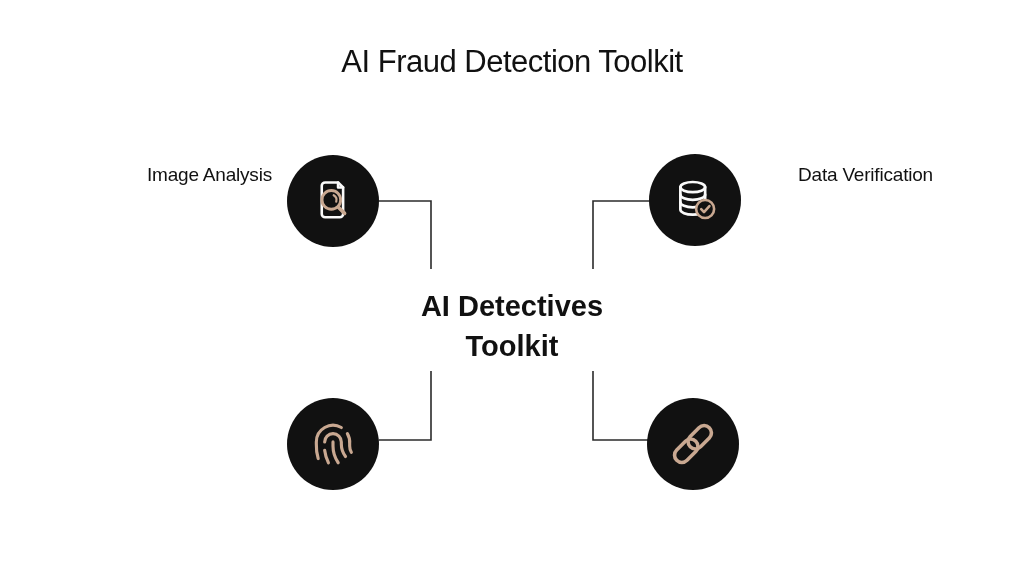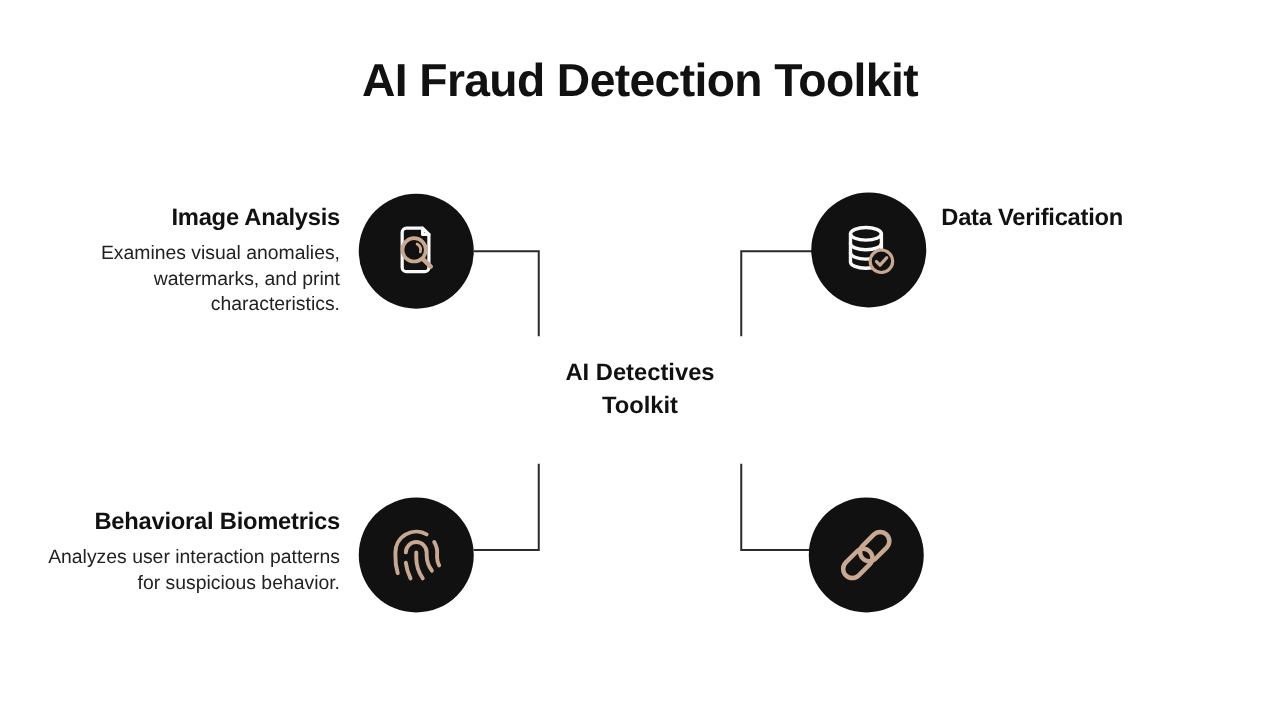--- a/index.html
+++ b/index.html
@@ -10,55 +10,55 @@
     position: relative;
     overflow: hidden;
     color: #1a1a1a;
   }
   .canvas { position: absolute; inset: 0; width: 1024px; height: 572px; }
 
   .page-title {
     position: absolute;
     top: 44px; left: 0; right: 0;
     text-align: center;
-    font-size: 37px;
-    font-weight: 700;
+    font-size: 31px;
+    font-weight: 400;
     letter-spacing: -0.5px;
     color: #111111;
   }
 
   .center-node {
     position: absolute;
     top: 286px; left: 0; right: 0;
     text-align: center;
-    font-size: 19px;
+    font-size: 29px;
     font-weight: 700;
     line-height: 1.38;
     color: #111111;
   }
 
   .connectors { position: absolute; inset: 0; pointer-events: none; }
 
   .icon-circle {
     position: absolute;
     width: 92px; height: 92px;
     border-radius: 50%;
     background: #111111;
     display: flex;
     align-items: center;
     justify-content: center;
   }
   .icon-circle svg { width: 54px; height: 54px; }
 
   .item-text { position: absolute; }
   .item-text.align-right { text-align: right; }
-  .item-text.align-left { text-align: left; }
+  .item-text.align-left { text-align: center; }
   .item-title {
     font-size: 19px;
-    font-weight: 700;
+    font-weight: 400;
     color: #111111;
     margin-bottom: 7px;
     letter-spacing: -0.2px;
   }
   .item-desc {
     font-size: 15.5px;
     line-height: 1.33;
     color: #222222;
   }
 
@@ -85,21 +85,20 @@
     <path d="M650 201 L593 201 L593 269" fill="none" stroke="#2b2b2b" stroke-width="1.6"></path>
     <path d="M379 440 L431 440 L431 371" fill="none" stroke="#2b2b2b" stroke-width="1.6"></path>
     <path d="M648 440 L593 440 L593 371" fill="none" stroke="#2b2b2b" stroke-width="1.6"></path>
   </svg>
 
   <div class="center-node" style="white-space: pre-line;">AI Detectives
 Toolkit</div>
 
   <div class="item-text align-right text-tl">
     <div class="item-title">Image Analysis</div>
-    <div class="item-desc">Examines visual anomalies, watermarks, and print characteristics.</div>
   </div>
   <div class="icon-circle circle-tl">
     <svg viewBox="0 0 48 48">
       <g fill="none" stroke="#fafafa" stroke-width="2.3" stroke-linecap="round" stroke-linejoin="round">
         <path d="M28.5 7.5 H17 a3 3 0 0 0 -3 3 v25 a3 3 0 0 0 3 3 h13 a3 3 0 0 0 3 -3 V12 z"></path>
         <path d="M28.5 7.5 V12 h4.5"></path>
       </g>
       <g fill="none" stroke="#c9a891" stroke-linecap="round">
         <circle cx="22.5" cy="23" r="8.3" stroke-width="2.6"></circle>
         <path d="M24.6 18.9 a4.9 4.9 0 0 1 2.3 5.6" stroke-width="2"></path>
@@ -117,24 +116,20 @@
         <ellipse cx="22" cy="12.5" rx="11" ry="4.5"></ellipse>
         <path d="M11 12.5 V32.5 c0 2.5 4.9 4.5 11 4.5 s11 -2 11 -4.5 V12.5"></path>
         <path d="M11 19.3 c0 2.5 4.9 4.5 11 4.5 s11 -2 11 -4.5"></path>
         <path d="M11 26 c0 2.5 4.9 4.5 11 4.5 s11 -2 11 -4.5"></path>
       </g>
       <circle cx="33" cy="32" r="8" fill="#111111" stroke="#c9a891" stroke-width="2.3"></circle>
       <path d="M29.5 32.2 l2.5 2.6 l4.8 -5.4" fill="none" stroke="#c9a891" stroke-width="2.3" stroke-linecap="round" stroke-linejoin="round"></path>
     </svg>
   </div>
 
-  <div class="item-text align-right text-bl">
-    <div class="item-title">Behavioral Biometrics</div>
-    <div class="item-desc">Analyzes user interaction patterns for suspicious behavior.</div>
-  </div>
   <div class="icon-circle circle-bl">
     <svg viewBox="0 0 24 24" style="width:50px;height:50px;">
       <g fill="none" stroke="#c9a891" stroke-width="1.5" stroke-linecap="round" stroke-linejoin="round">
         <path d="M18.9 7a8 8 0 0 1 1.1 5v1a6 6 0 0 0 .8 3"></path>
         <path d="M8 11a4 4 0 0 1 8 0v1a10 10 0 0 0 2 6"></path>
         <path d="M12 11v2a14 14 0 0 0 2.5 8"></path>
         <path d="M8 15a18 18 0 0 0 1.8 6"></path>
         <path d="M4.9 19a22 22 0 0 1 -.9 -7v-1a8 8 0 0 1 12 -6.92"></path>
       </g>
     </svg>

